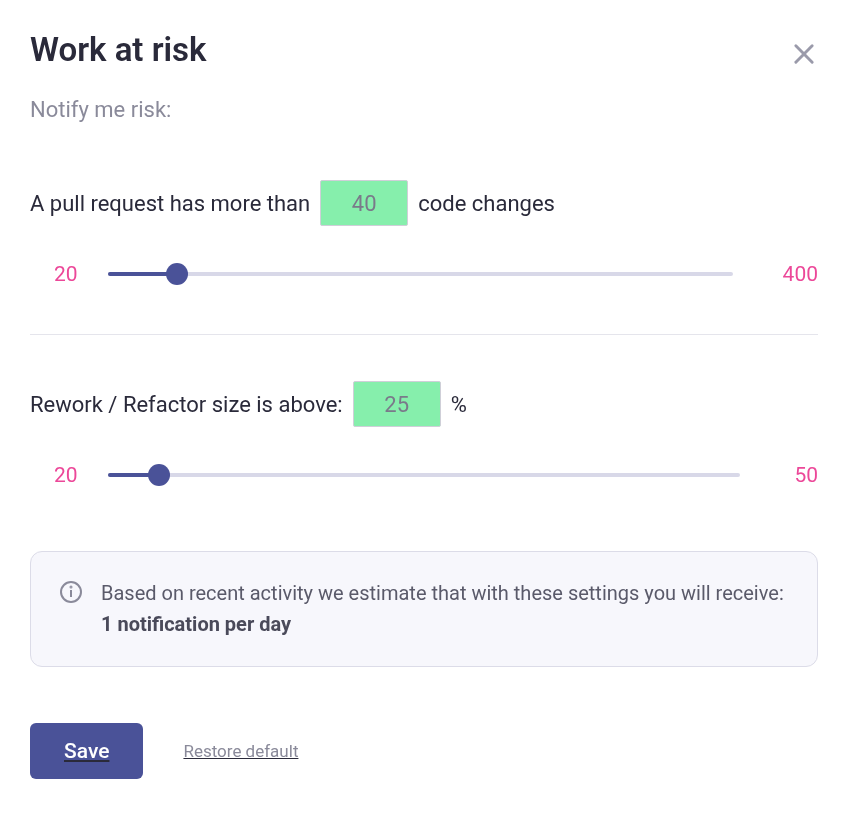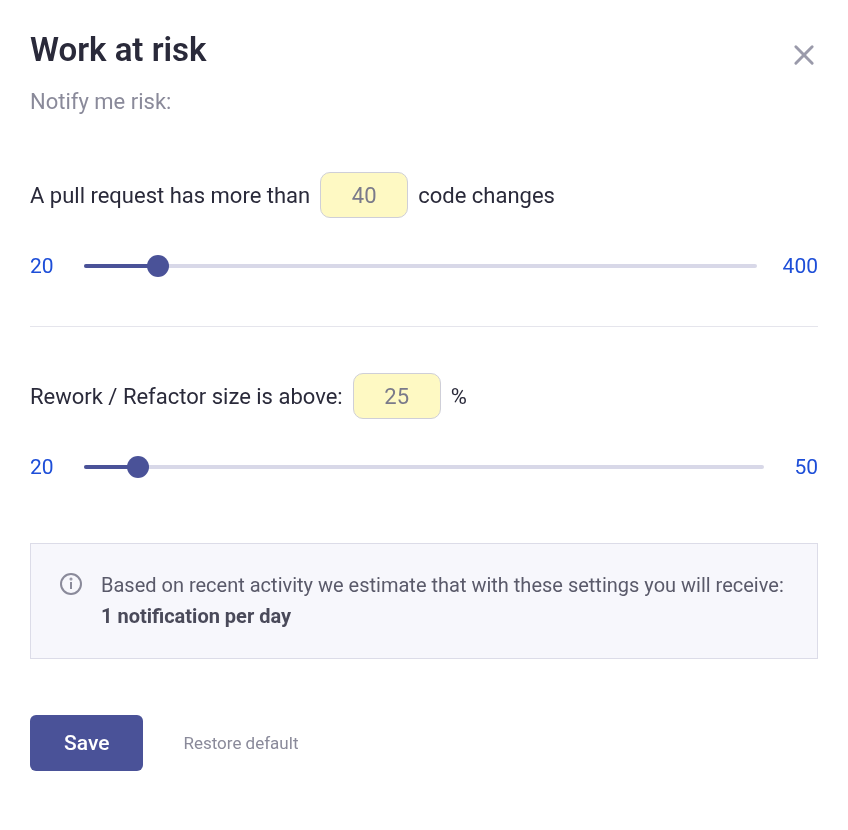--- a/index.html
+++ b/index.html
@@ -11,22 +11,22 @@
       font-family: -apple-system, BlinkMacSystemFont, "Segoe UI", Roboto, Helvetica, Arial, sans-serif;
       background: #fff;
       width: 848px;
       height: 830px;
       padding: 30px;
       color: #2a2a3a;
     }
     .header {
       display: flex;
       justify-content: space-between;
-      align-items: flex-end;
-      margin-bottom: 20px;
+      align-items: center;
+      margin-bottom: 28px;
     }
     .title {
       font-size: 33px;
       font-weight: 600;
       color: #2a2a3a;
     }
     .close-icon {
       width: 28px;
       height: 28px;
       cursor: pointer;
@@ -43,37 +43,38 @@
       align-items: center;
       gap: 10px;
       font-size: 22px;
       color: #2a2a3a;
       margin-bottom: 36px;
     }
     .number-input {
       width: 88px;
       height: 46px;
       border: 1px solid #cfcfd8;
-      border-radius: 10px;
+      border-radius: 2px;
       text-align: center;
       font-size: 22px;
       color: #7a7a8a;
-      background: #fef9c3;
+      background: #86efac;
       font-family: inherit;
     }
     .slider-row {
       display: flex;
       align-items: center;
       gap: 26px;
       margin-bottom: 48px;
     }
     .slider-min, .slider-max {
       font-size: 21px;
-      color: #1d4ed8;
+      color: #ec4899;
       min-width: 28px;
+      margin-left: 24px;
     }
     .slider-max {
       text-align: right;
     }
     .slider-container {
       flex: 1;
       position: relative;
       height: 24px;
       display: flex;
       align-items: center;
@@ -101,21 +102,21 @@
       transform: translateX(-50%);
       cursor: pointer;
     }
     .divider {
       height: 1px;
       background: #e5e5ec;
       margin-bottom: 46px;
     }
     .info-box {
       border: 1px solid #dcdce8;
-      border-radius: 0;
+      border-radius: 12px;
       background: #f7f7fc;
       padding: 26px 28px;
       display: flex;
       gap: 18px;
       align-items: flex-start;
       margin-bottom: 56px;
     }
     .info-icon {
       width: 24px;
       height: 24px;
@@ -129,20 +130,21 @@
       line-height: 1.55;
     }
     .info-text strong {
       font-weight: 700;
       color: #4a4a5a;
     }
     .button-row {
       display: flex;
       gap: 40px;
       align-items: center;
+      text-decoration: underline;
     }
     .save-button {
       background: #4a5298;
       color: #fff;
       border: none;
       border-radius: 6px;
       padding: 16px 34px;
       font-size: 21px;
       font-weight: 500;
       cursor: pointer;

